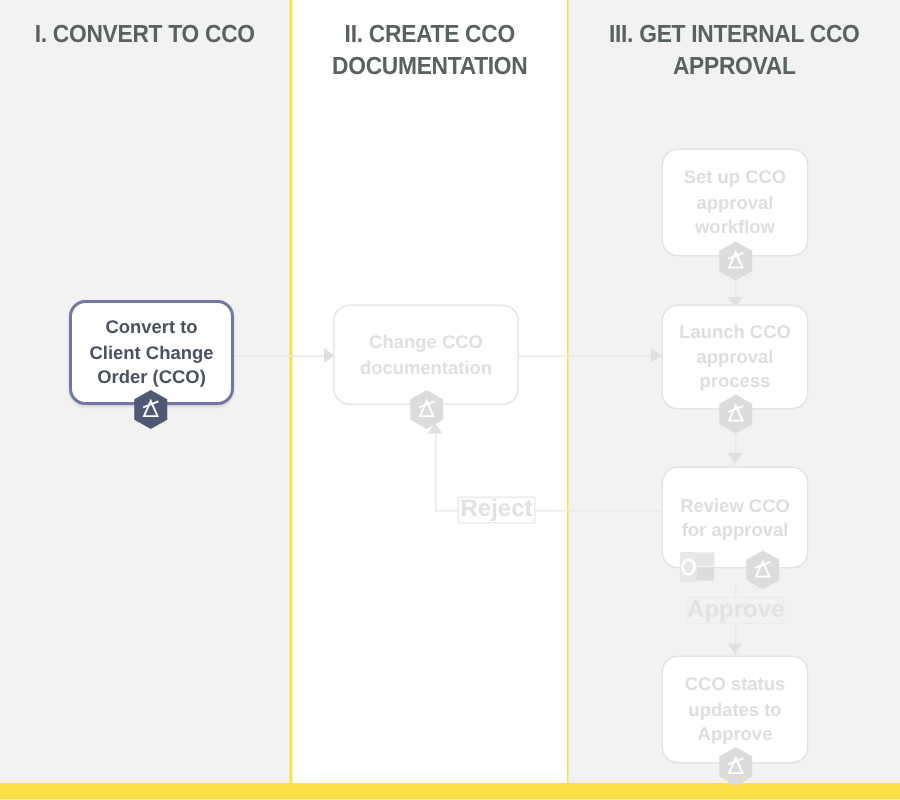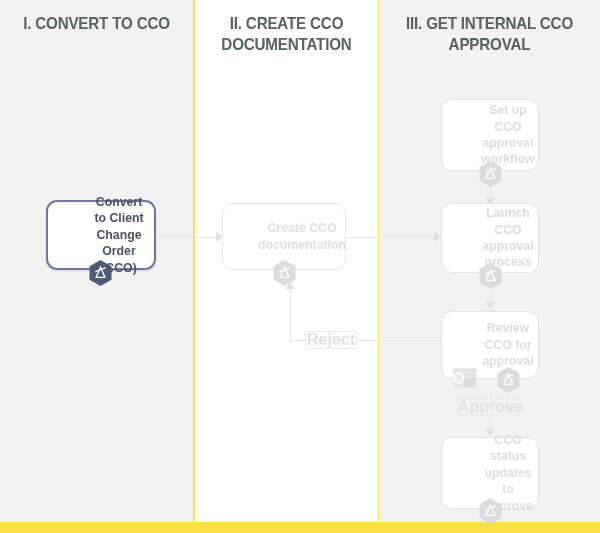--- a/index.html
+++ b/index.html
@@ -48,26 +48,25 @@
   .lane-title-iii { left: 381px; top: 13px; width: 217px; }
 
   
   .node {
     position: absolute;
     box-sizing: border-box;
     border-radius: 11px;
     background: #ffffff;
     display: flex;
     align-items: center;
-    justify-content: center;
+    justify-content: flex-start;
     text-align: center;
     font-weight: bold;
     line-height: 1.33;
     z-index: 4;
-    padding-left: 36px;
   }
   .node-label {
     display: block;
     padding: 0 7px;
   }
 
   
   .node.active {
     border: 2.4px solid #7078a0;
     color: #4a5260;
@@ -188,21 +187,21 @@
   </div>
   <div class="badge" style="left:88px; top:259px;">
     <svg viewBox="0 0 25 28">
       <polygon points="12.5,1 23.5,7.2 23.5,20.8 12.5,27 1.5,20.8 1.5,7.2" fill="#4f5875"></polygon>
       <path d="M8 18.4 L12.5 8.2 L17 18.4 Z" fill="none" stroke="#ffffff" stroke-width="1.3"></path>
       <path d="M7.4 12.6 L17.6 8.6" stroke="#ffffff" stroke-width="1.3" fill="none"></path>
     </svg>
   </div>
 
   <div class="node ghost ghost-ii" style="left:222px; top:203px; width:124px; height:67px;">
-    <span class="node-label">Create CCO documentation</span>
+    <span class="node-label">Change CCO documentation</span>
   </div>
   <div class="badge" style="left:272px; top:259px;">
     <svg viewBox="0 0 25 28">
       <polygon points="12.5,1 23.5,7.2 23.5,20.8 12.5,27 1.5,20.8 1.5,7.2" fill="#dcdcdc"></polygon>
       <path d="M8 18.4 L12.5 8.2 L17 18.4 Z" fill="none" stroke="#ffffff" stroke-width="1.3"></path>
       <path d="M7.4 12.6 L17.6 8.6" stroke="#ffffff" stroke-width="1.3" fill="none"></path>
     </svg>
   </div>
 
   <div class="node ghost" style="left:441px; top:99px; width:98px; height:72px;">

